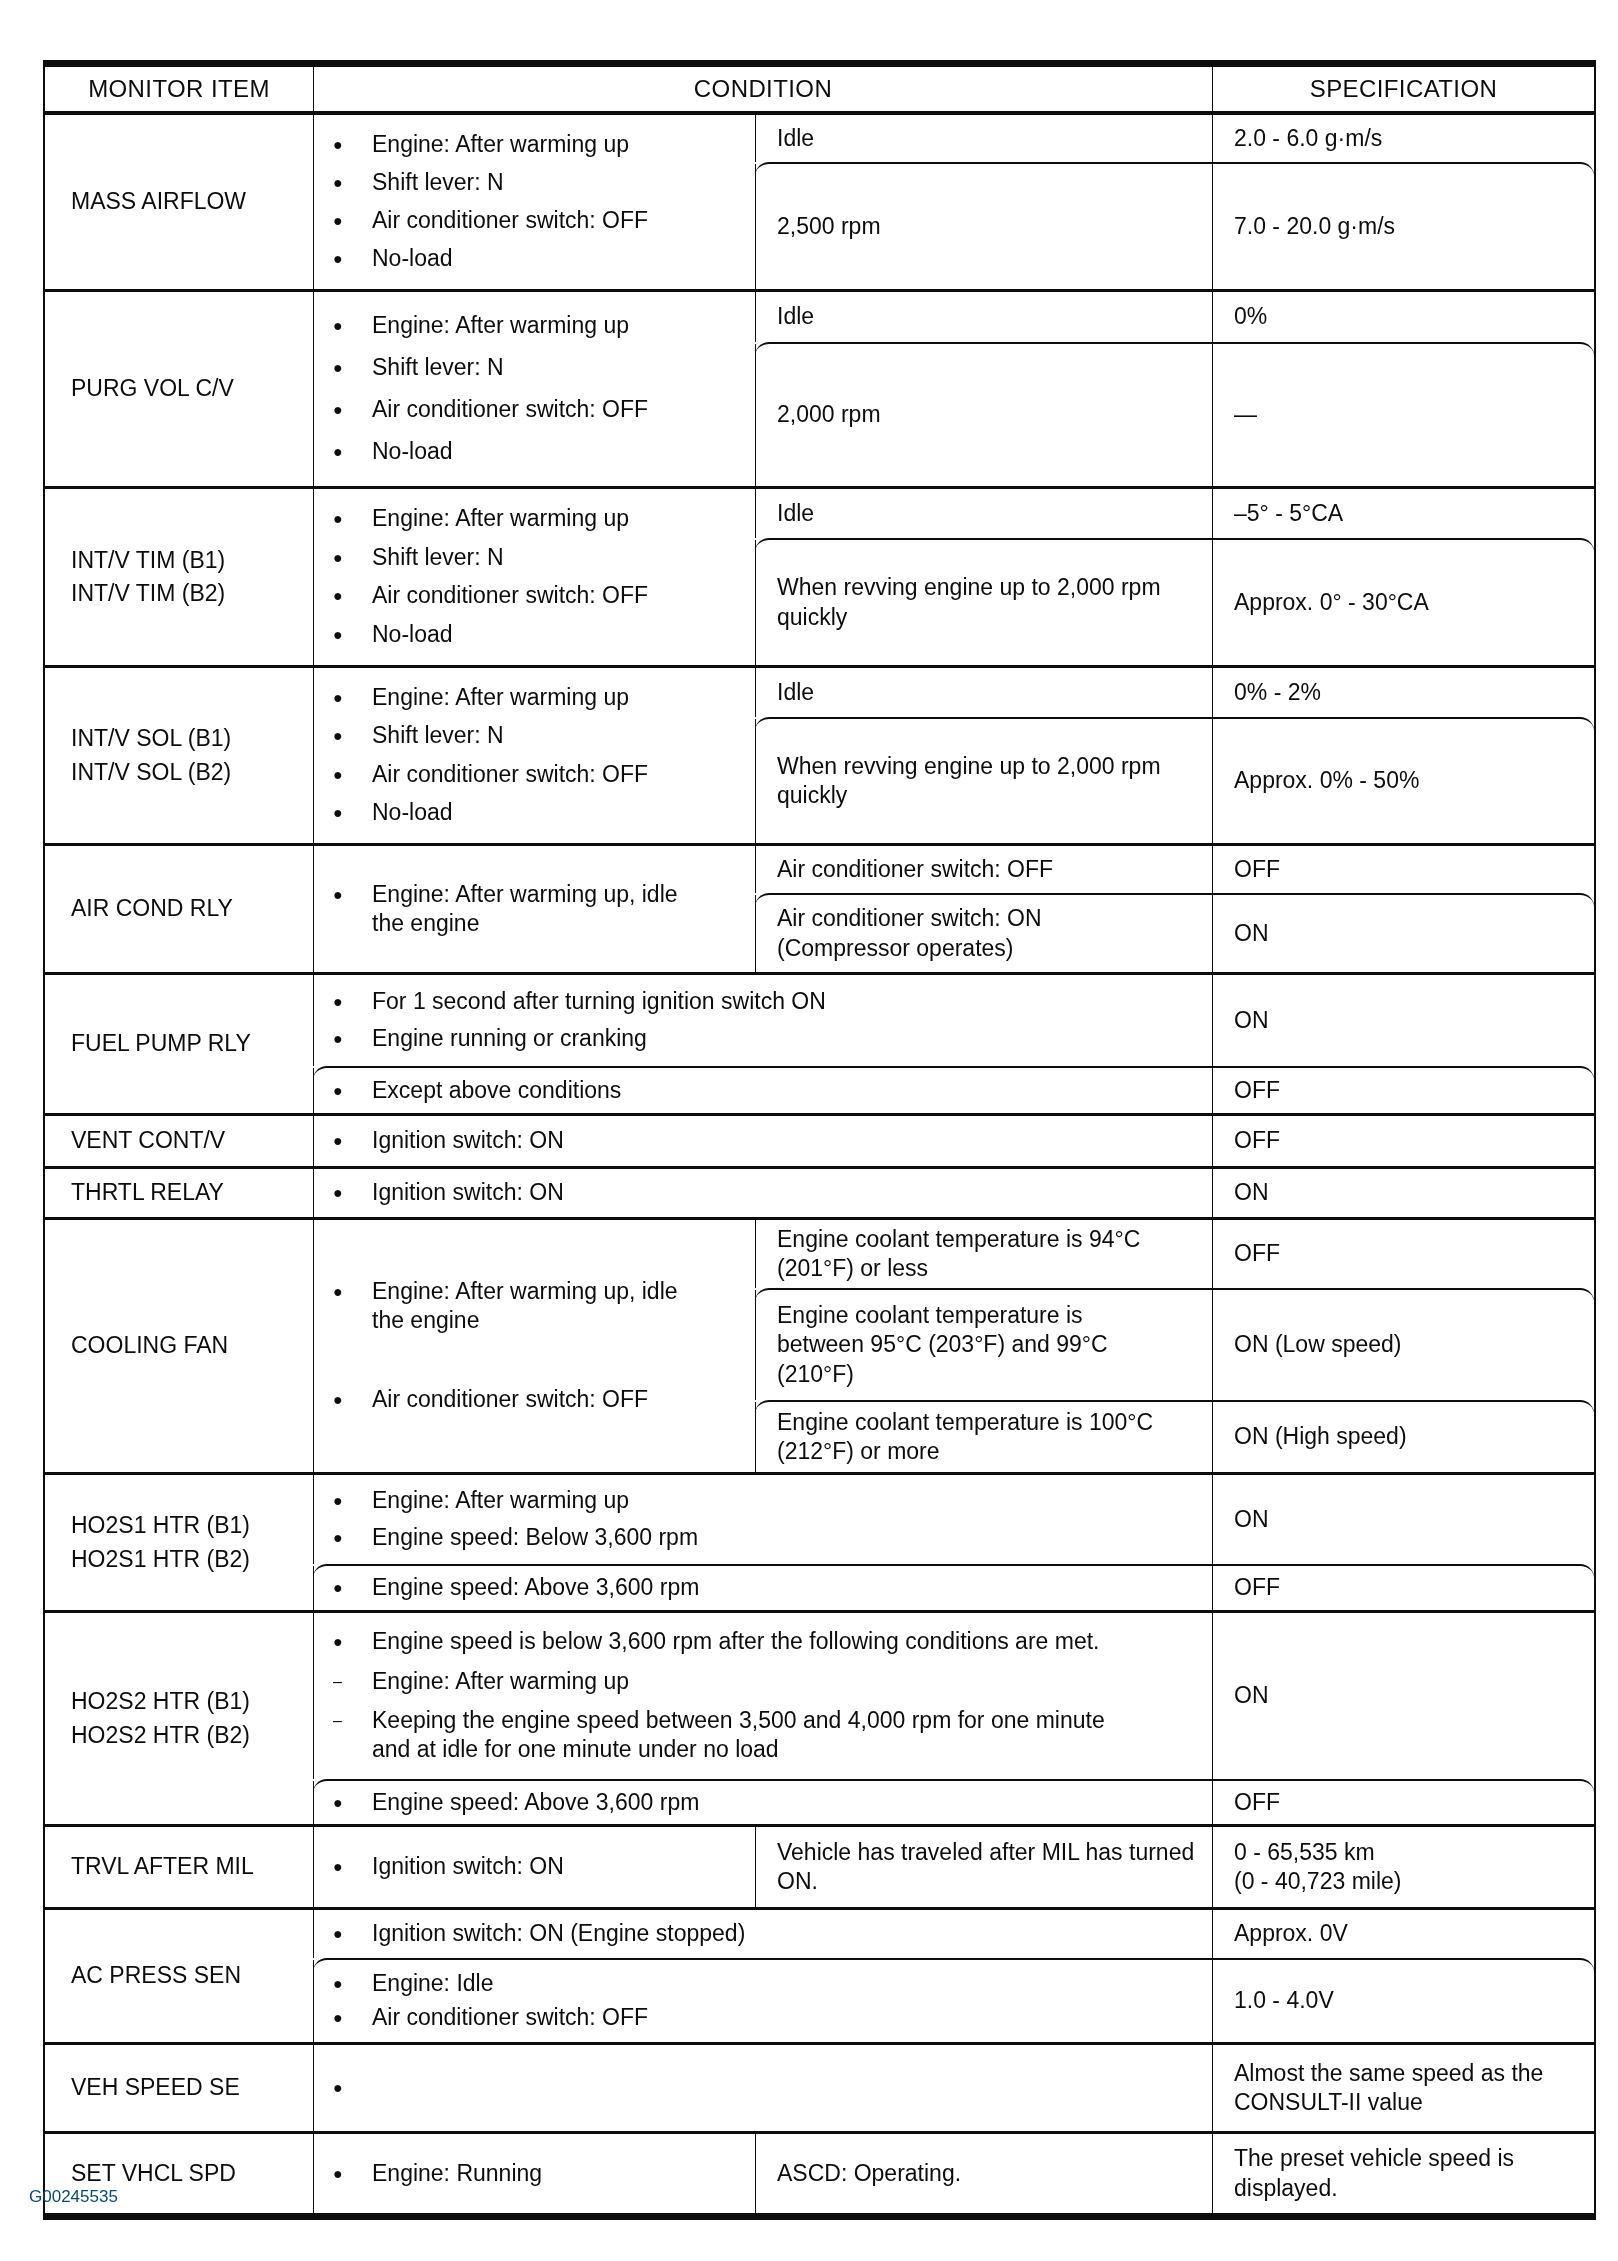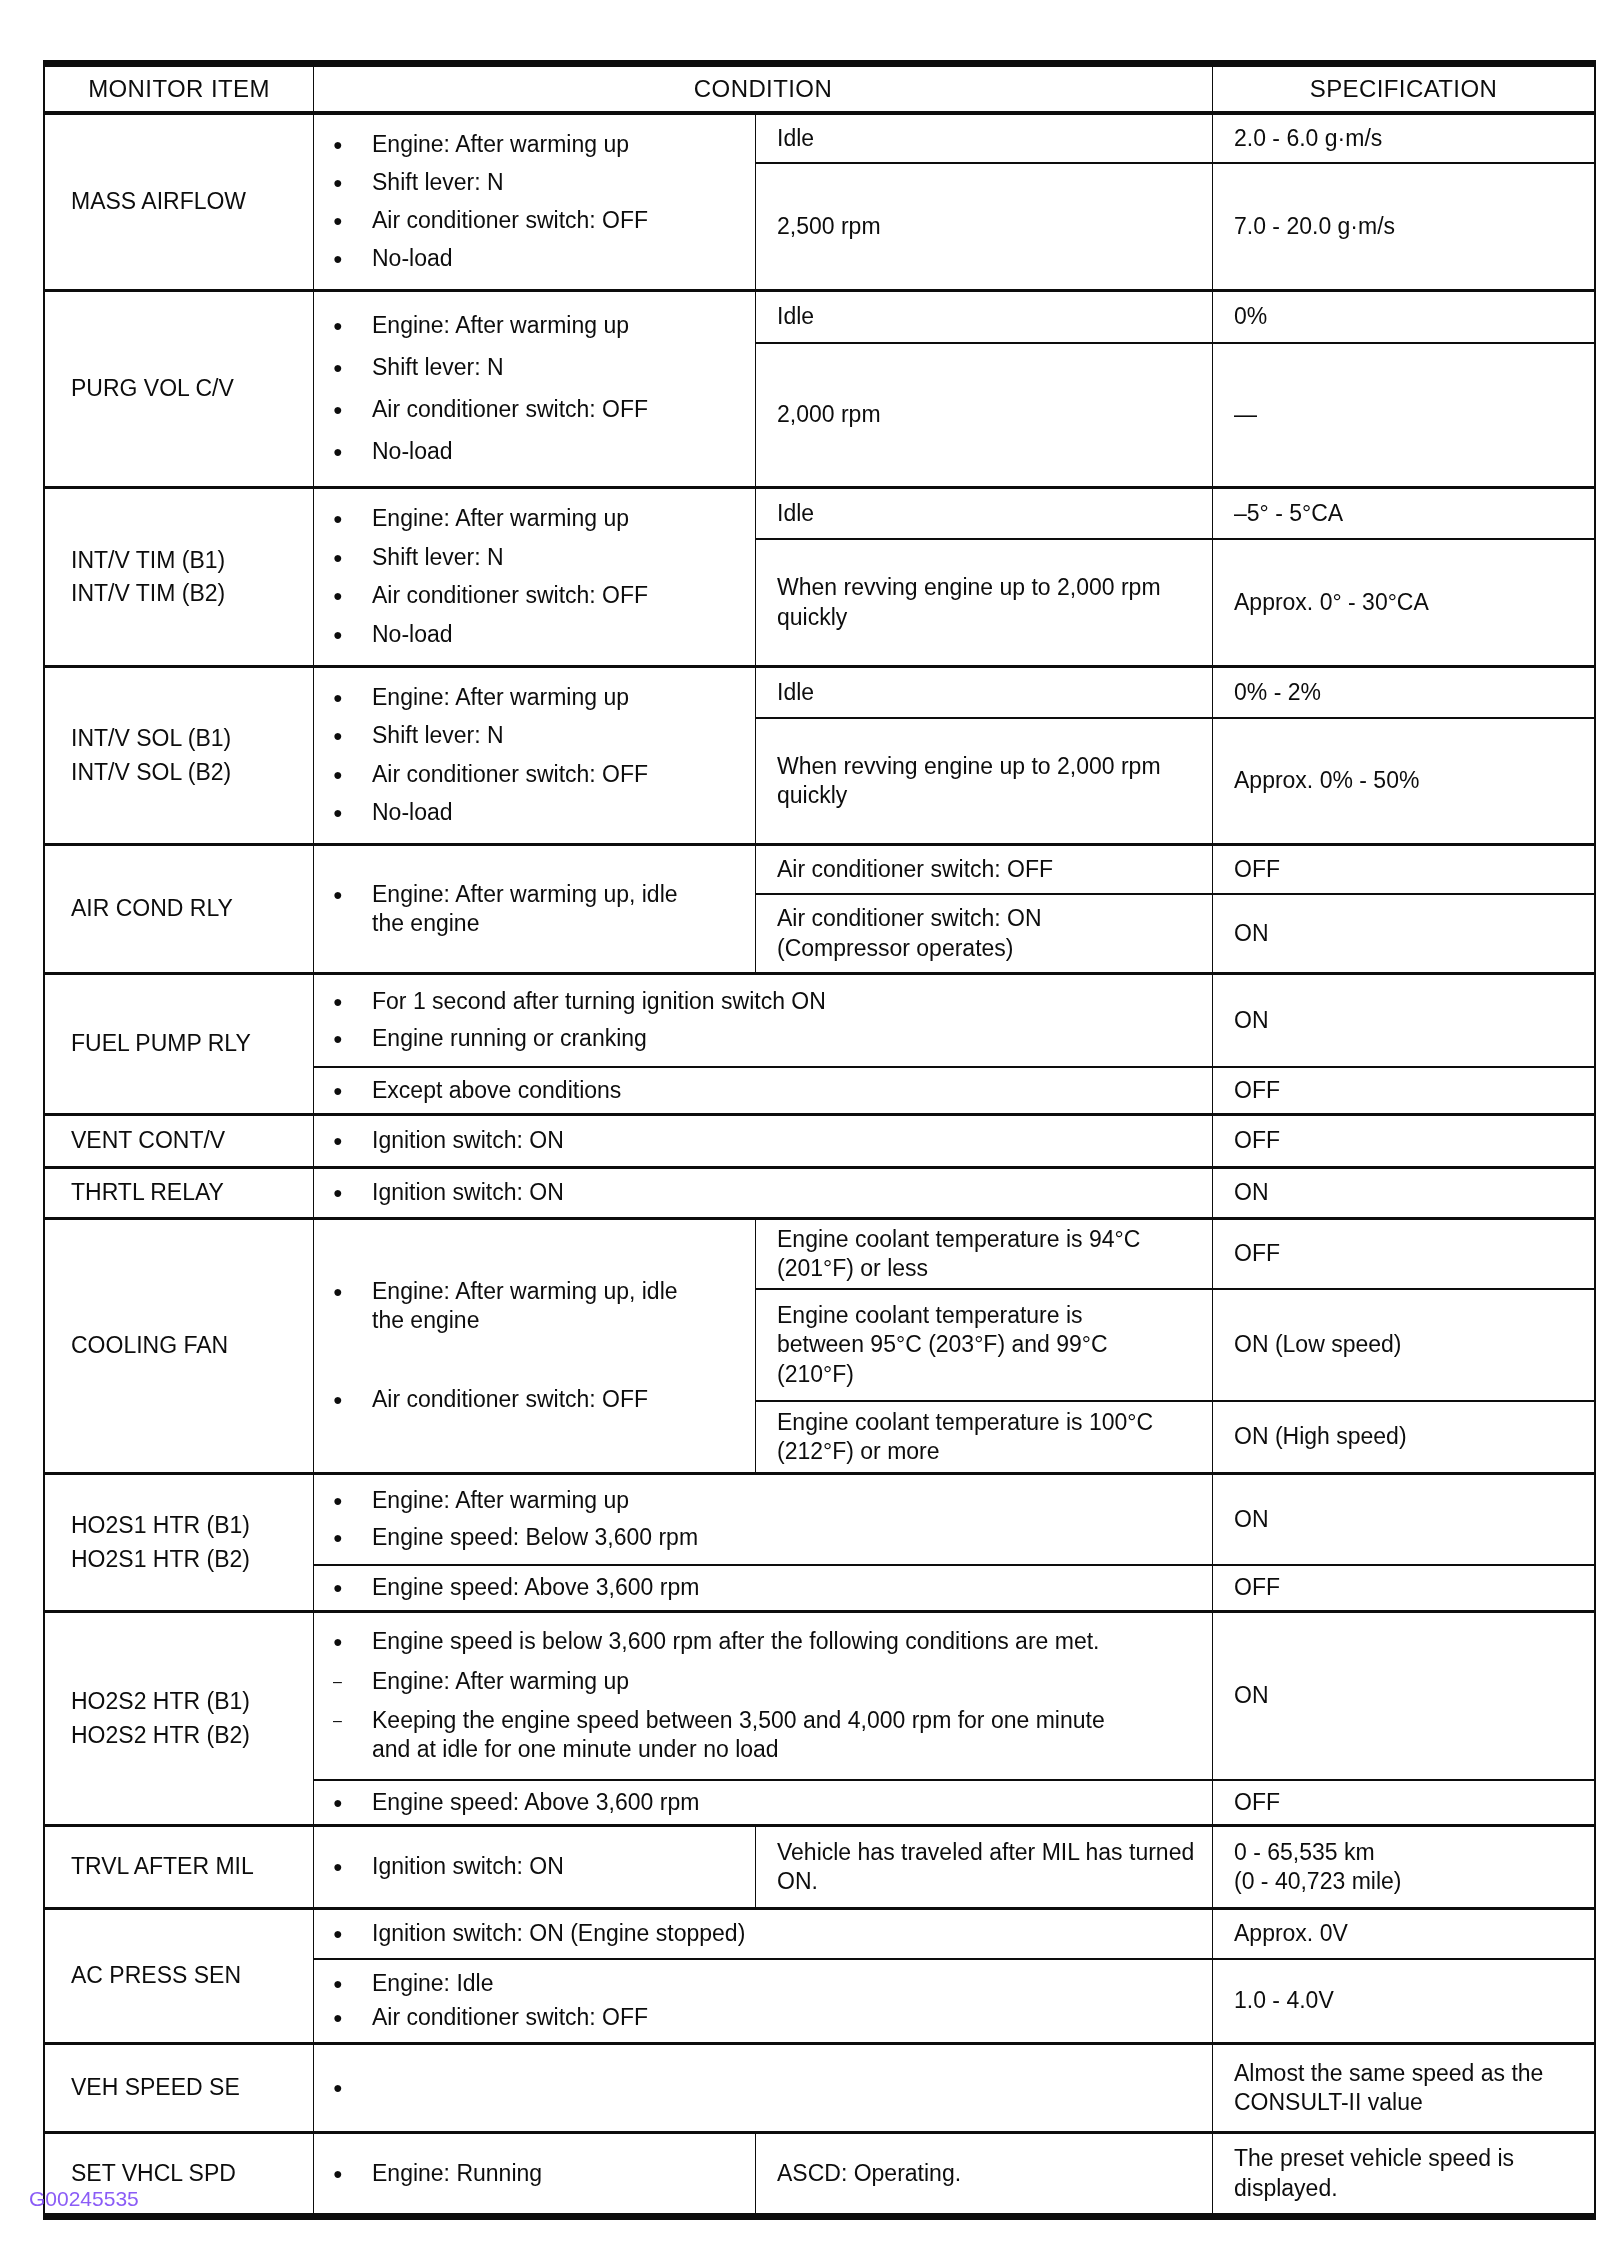--- a/index.html
+++ b/index.html
@@ -26,41 +26,41 @@
   .c-item {
     width:268px; flex:none; display:flex; align-items:center;
     padding-left:26px; white-space:pre-line; line-height:1.45;
   }
   .c-common {
     width:442px; flex:none; border-left:1.6px solid #0d0d0d;
     display:flex; flex-direction:column; justify-content:space-evenly;
     padding:6.4px 8px 6.4px 0;
   }
   .subs { flex:1; display:flex; flex-direction:column; }
-  .sub { display:flex; align-items:stretch; }
+  .sub { display:flex; align-items:stretch;border-radius:14px; }
   .sub + .sub { border-top:2.4px solid #0d0d0d; }
 
   .c-cond {
     flex:1; border-left:1.6px solid #0d0d0d; display:flex; align-items:center;
     padding:6.4px 9.6px 6.4px 21px; white-space:pre-line;
   }
   .c-condw {
     flex:1; border-left:1.6px solid #0d0d0d; display:flex; flex-direction:column;
     justify-content:space-evenly; padding:4.8px 13px 4.8px 0;
   }
   .c-spec {
     width:382px; flex:none; border-left:1.6px solid #0d0d0d; display:flex; align-items:center;
     padding:6.4px 11.2px 6.4px 21px; white-space:pre-line;
   }
 
   .li { display:flex; align-items:flex-start; padding-left:19px; }
   .li .m { width:27px; flex:none; font-size:16px; line-height:30px; }
   .li .t { white-space:pre-line;margin-left:12px; }
 
-  .fig-id { position:absolute; left:29px; top:2186px; font-size:21px; color:#8b5cf6; }
+  .fig-id { position:absolute; left:29px; top:2186px; font-size:17px; color:#0c4a6e; }
 </style>
 </head>
 <body>
 
 <div class="sheet">
   <div class="tbl">
 
     <div class="hdr">
       <div class="h-item">MONITOR ITEM</div>
       <div class="h-cond">CONDITION</div>

